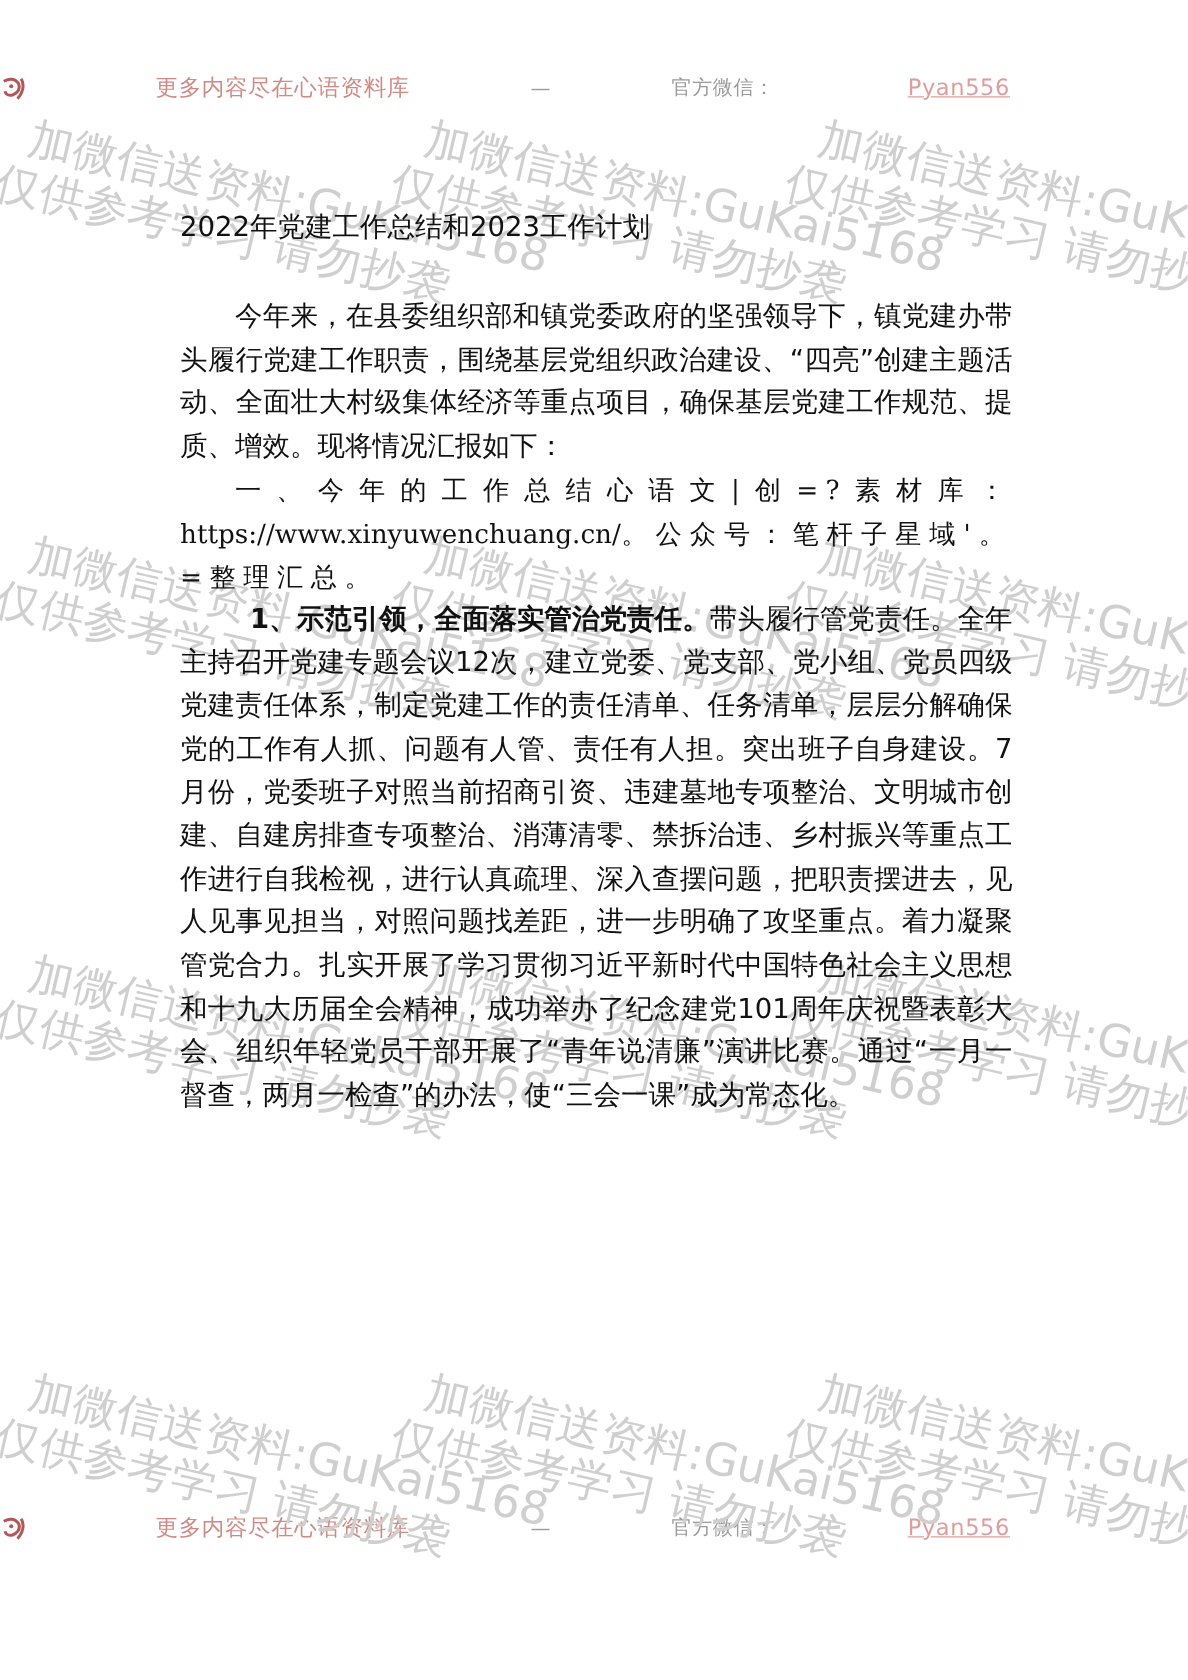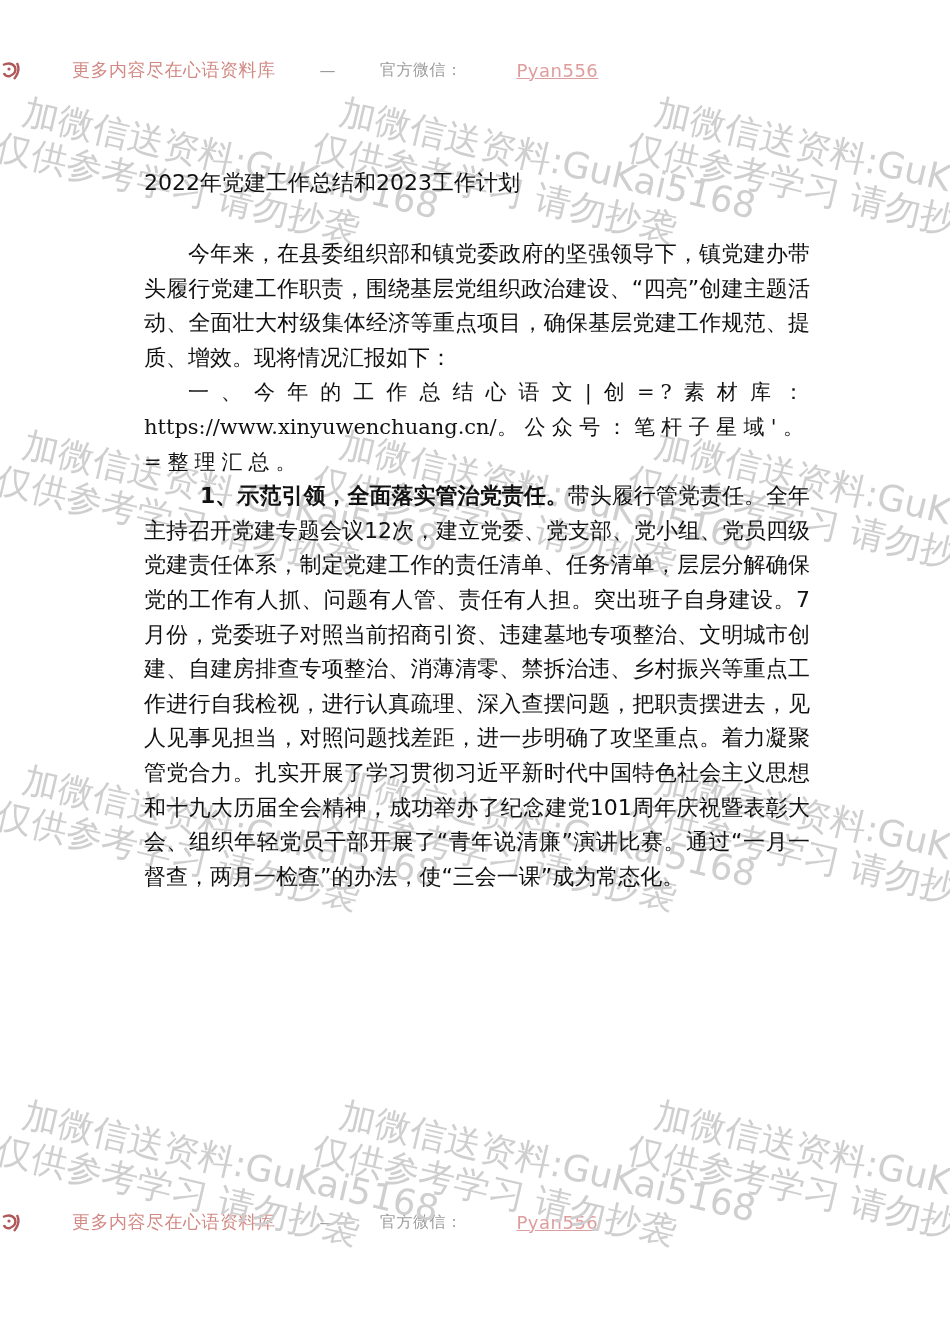--- a/index.html
+++ b/index.html
@@ -1,17 +1,17 @@
 <!DOCTYPE html>
 <html><head>
 <meta charset="utf-8">
 <style>
   html, body { margin:0; padding:0; background:#ffffff; }
   body { width:950px; height:1344px; position:relative; overflow:hidden; font-family:"DejaVu Sans","Liberation Sans",sans-serif; color:#111; }
-  .banner { position:absolute; left:0; width:808px; height:30px; display:flex; justify-content:flex-start; align-items:center; font-family:"DejaVu Serif","Liberation Serif",serif; font-size:18px; letter-spacing:0.5px; opacity:0.85;gap:44px; }
+  .banner { position:absolute; left:0; width:808px; height:30px; display:flex; justify-content:space-between; align-items:center; font-family:"DejaVu Serif","Liberation Serif",serif; font-size:18px; letter-spacing:0.5px; opacity:0.85;gap:44px; }
   .banner .logo { width:22px; height:22px; margin-right:6px; }
   .banner .red { color:#c9756f; }
   .banner .gray { color:#8a8a8a; font-family:"DejaVu Sans","Liberation Sans",sans-serif; font-size:16px; }
   .banner .id { color:#d98c8c; font-family:"DejaVu Sans","Liberation Sans",sans-serif; font-size:18px; margin-left:10px;text-decoration:underline; }
   .banner.top { top:55px; }
   .banner.bottom { top:1207px; }
 
   .wm-layer { position:absolute; left:0; top:0; width:950px; height:1344px; pointer-events:none; z-index:1; }
   .wm { position:absolute; transform:rotate(13deg); transform-origin:0 0; color:#cfcfcf; font-size:36px; line-height:40px; white-space:nowrap; font-family:"DejaVu Sans","Liberation Sans",sans-serif; }
   .wm .l2 { display:block; margin-left:-18px; }

